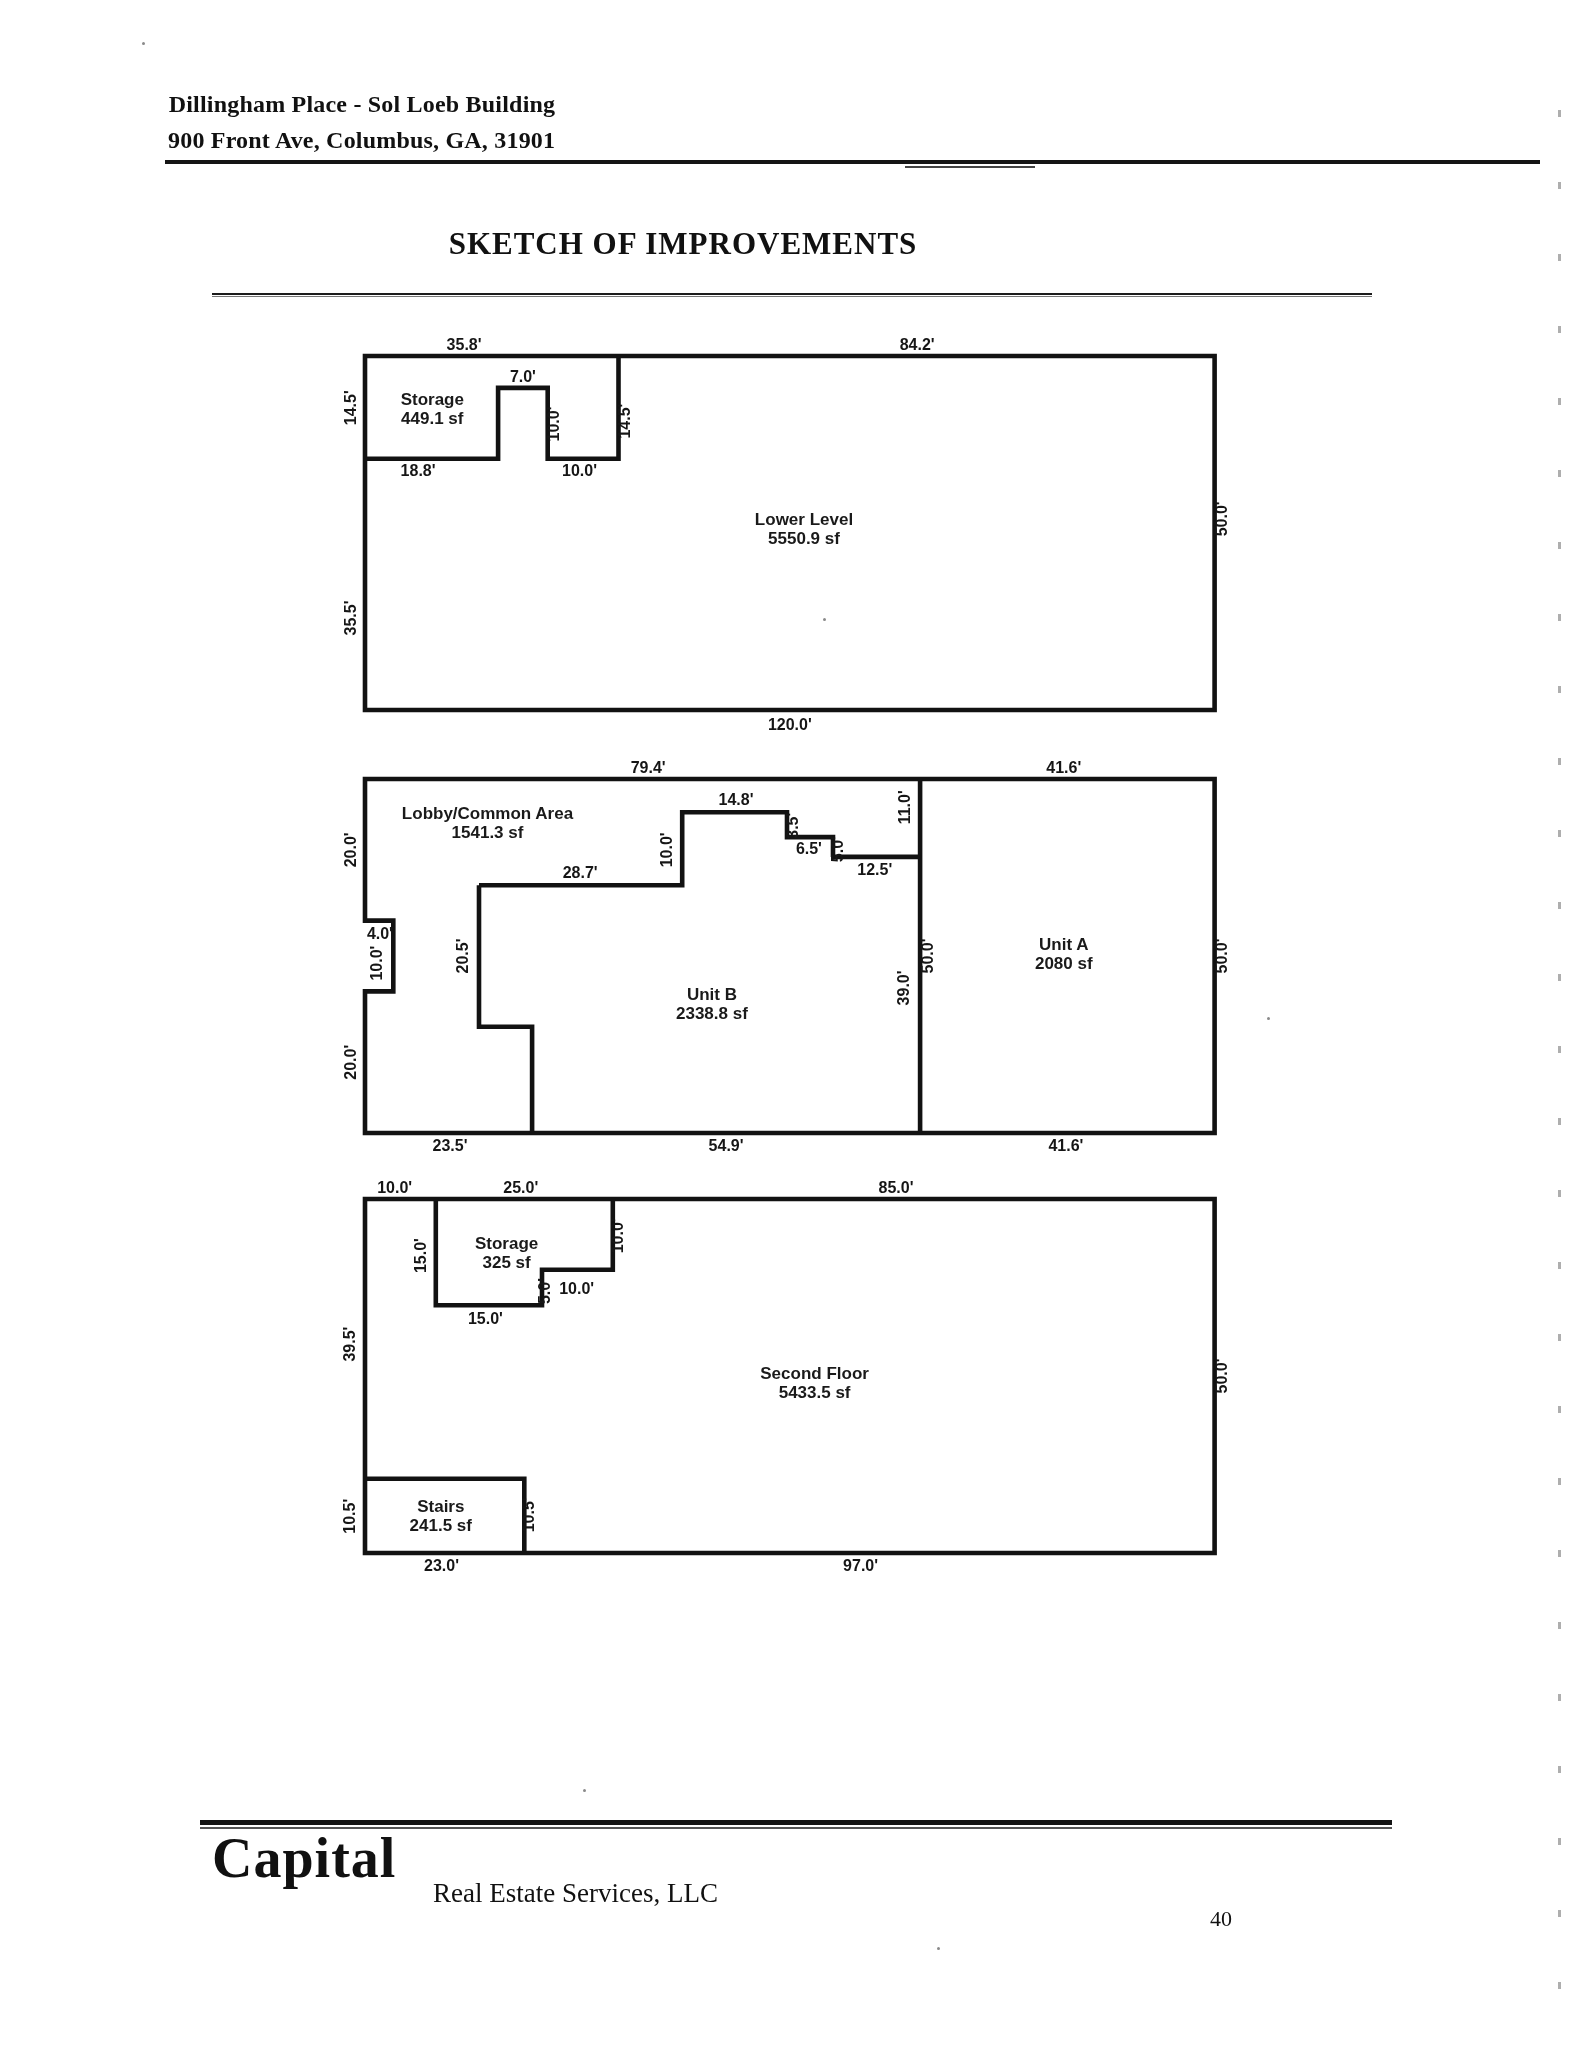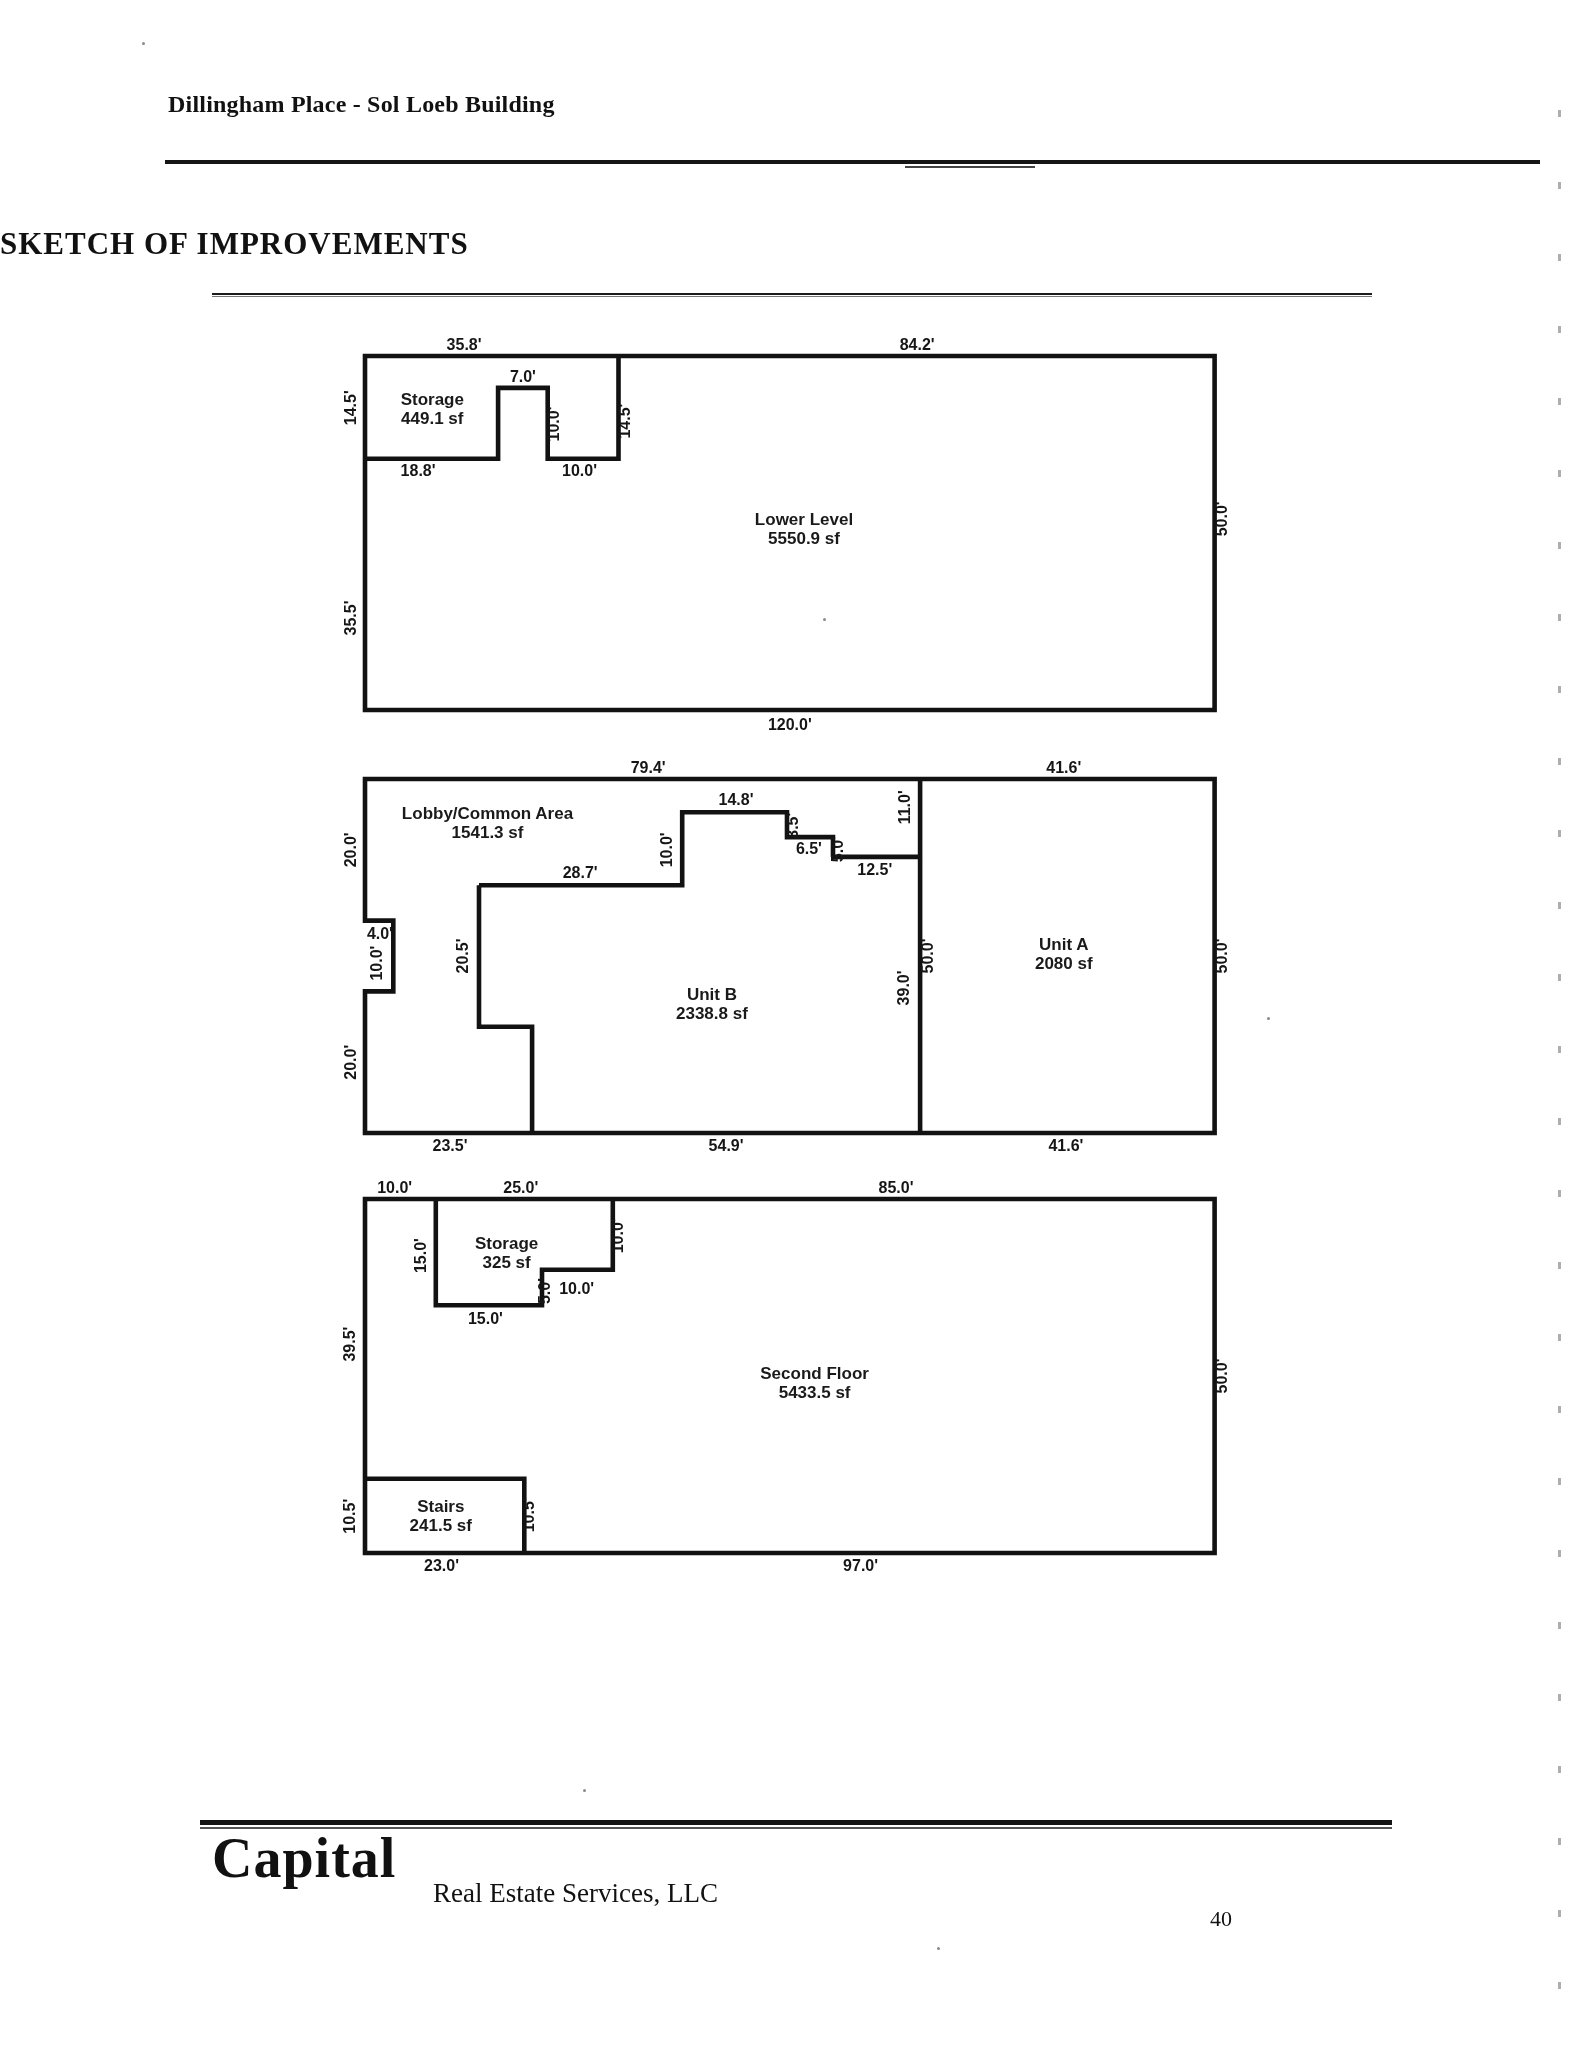--- a/index.html
+++ b/index.html
@@ -4,21 +4,21 @@
 <style>
   html,body{margin:0;padding:0;background:#e8e8e8;}
   .page{
     position:relative; width:1583px; height:2048px; background:#ffffff;
     font-family:"Liberation Serif", serif; color:#111; overflow:hidden;
   }
   .hdr{position:absolute; left:168px; top:86px; line-height:36px;
        font-size:24px; font-weight:700; letter-spacing:.2px;text-align:right;}
   .rule-hdr{position:absolute; left:165px; top:160px; width:1375px; height:4px; background:#151515;}
   .rule-hdr2{position:absolute; left:905px; top:166px; width:130px; height:2px; background:#444;}
-  .title{position:absolute; left:0; top:226px; width:1366px; text-align:left;
+  .title{position:absolute; left:0; top:226px; width:1366px; text-align:center;
          font-size:31px; font-weight:700; letter-spacing:1px;}
   .rule-title{position:absolute; left:212px; top:293px; width:1160px; height:2px; background:#1c1c1c;}
   .rule-title2{position:absolute; left:212px; top:296px; width:1160px; height:1px; background:#777;}
   svg.plans{position:absolute; left:0; top:0;}
   svg .wall{fill:none; stroke:#121212; stroke-width:4.6; stroke-linejoin:miter;}
   svg .dim{font-family:"Liberation Sans", sans-serif; font-size:16px; font-weight:700; fill:#161616;}
   svg .room{font-family:"Liberation Sans", sans-serif; font-size:17px; font-weight:700; fill:#1a1a1a;}
   .rule-ftr{position:absolute; left:200px; top:1820px; width:1192px; height:5px; background:#141414;}
   .rule-ftr2{position:absolute; left:200px; top:1827px; width:1192px; height:2px; background:#555;}
   .logo{position:absolute; left:212px; top:1826px; font-size:56px; font-weight:700; 
@@ -29,20 +29,21 @@
     background:repeating-linear-gradient(to bottom,#9a9a9a 0 7px,transparent 7px 72px); opacity:.8;}
   .speck{position:absolute; width:3px; height:3px; background:#8a8a8a; border-radius:50%;}
 </style>
 </head>
 <body>
 
 <div class="page">
 
   <div class="hdr">
     <div>Dillingham Place - Sol Loeb Building</div>
+    <div>900 Front Ave, Columbus, GA, 31901</div>
   </div>
   <div class="rule-hdr"></div>
   <div class="rule-hdr2"></div>
 
   <div class="title">SKETCH OF IMPROVEMENTS</div>
   <div class="rule-title"></div>
   <div class="rule-title2"></div>
 
   <svg class="plans" id="plans-svg" width="1583" height="2048" viewBox="0 0 1583 2048">
       <g>

